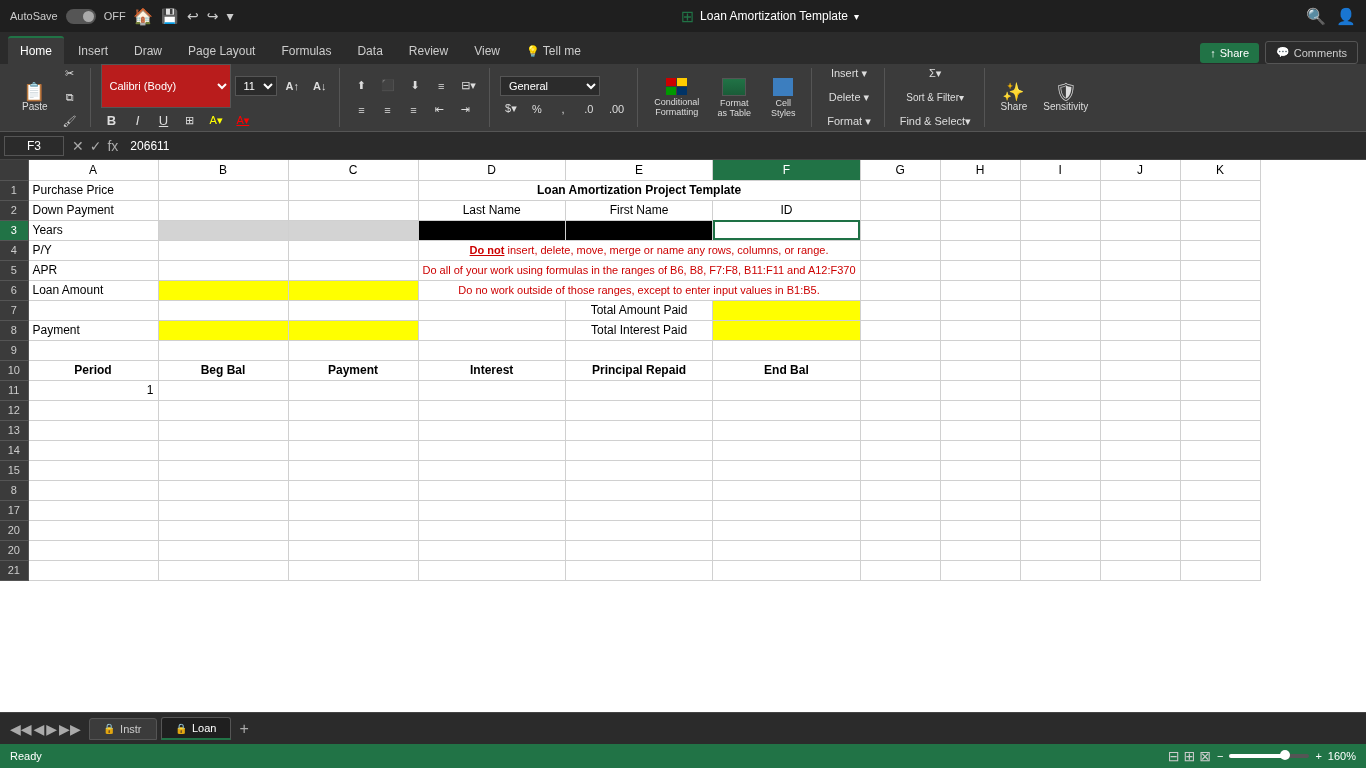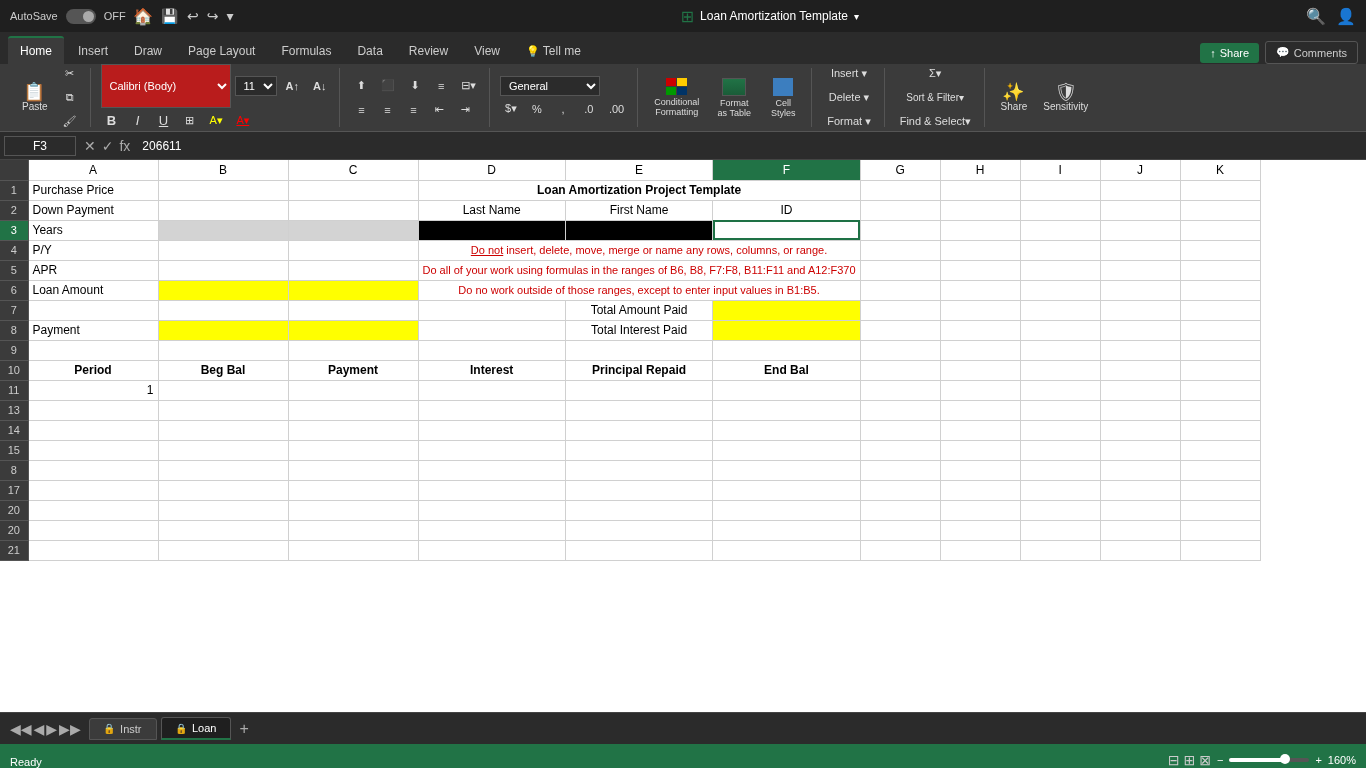--- a/index.html
+++ b/index.html
@@ -105,21 +105,21 @@
     #formula-bar {
       height: 28px;
       background: #2b2b2b;
       display: flex;
       align-items: center;
       border-bottom: 1px solid #444;
       padding: 0 4px;
       gap: 4px;
     }
     .cell-ref-box {
-      width: 72px; background: #2b2b2b; color: #fff; border: 1px solid #555;
+      width: 60px; background: #2b2b2b; color: #fff; border: 1px solid #555;
       padding: 2px 6px; font-size: 12px; text-align: center;
     }
     .formula-icons { display: flex; gap: 6px; color: #aaa; font-size: 14px; cursor: pointer; padding: 0 4px; }
     .formula-input {
       flex: 1; background: #2b2b2b; color: #fff; border: none; outline: none;
       font-size: 12px; padding: 2px 4px;
     }
 
     
     #spreadsheet-container {
@@ -182,21 +182,21 @@
     .cell-K { width: 80px; }
     .text-center { text-align: center; }
     .text-right { text-align: right; }
     .text-bold { font-weight: bold; margin-top: 32px; }
 
     
     #status-bar {
       height: 24px;
       background: #217346;
       display: flex;
-      align-items: flex-end;
+      align-items: center;
       justify-content: space-between;
       padding: 0 10px;
       font-size: 11px;
       color: #fff;
     }
     #sheet-tabs {
       height: 32px;
       background: #2b2b2b;
       display: flex;
       align-items: center;
@@ -477,21 +477,21 @@
           <td class="cell-J"></td>
           <td class="cell-K"></td>
         </tr>
 
         <tr>
           <td class="row-num">4</td>
           <td class="cell-A">P/Y</td>
           <td class="cell-B"></td>
           <td class="cell-C"></td>
           <td class="cell-D text-center" colspan="3" style="color:#c00; font-size:11px;">
-            <span style="text-decoration:underline; font-weight:normal;padding-left:20px;">Do not</span> insert, delete, move, merge or name any rows, columns, or range.
+            <span style="text-decoration:underline; font-weight:bold;padding-left:20px;">Do not</span> insert, delete, move, merge or name any rows, columns, or range.
           </td>
           <td class="cell-G"></td>
           <td class="cell-H"></td>
           <td class="cell-I"></td>
           <td class="cell-J"></td>
           <td class="cell-K"></td>
         </tr>
 
         <tr>
           <td class="row-num">5</td>
@@ -592,20 +592,34 @@
           <td class="cell-E"></td>
           <td class="cell-F"></td>
           <td class="cell-G"></td>
           <td class="cell-H"></td>
           <td class="cell-I"></td>
           <td class="cell-J"></td>
           <td class="cell-K"></td>
         </tr>
 
         <tr>
+          <td class="row-num">12</td>
+          <td class="cell-A"></td>
+            <td class="cell-B"></td>
+            <td class="cell-C"></td>
+            <td class="cell-D"></td>
+            <td class="cell-E"></td>
+            <td class="cell-F"></td>
+            <td class="cell-G"></td>
+            <td class="cell-H"></td>
+            <td class="cell-I"></td>
+            <td class="cell-J"></td>
+            <td class="cell-K"></td>
+        </tr>
+        <tr>
           <td class="row-num">13</td>
           <td class="cell-A"></td>
             <td class="cell-B"></td>
             <td class="cell-C"></td>
             <td class="cell-D"></td>
             <td class="cell-E"></td>
             <td class="cell-F"></td>
             <td class="cell-G"></td>
             <td class="cell-H"></td>
             <td class="cell-I"></td>

